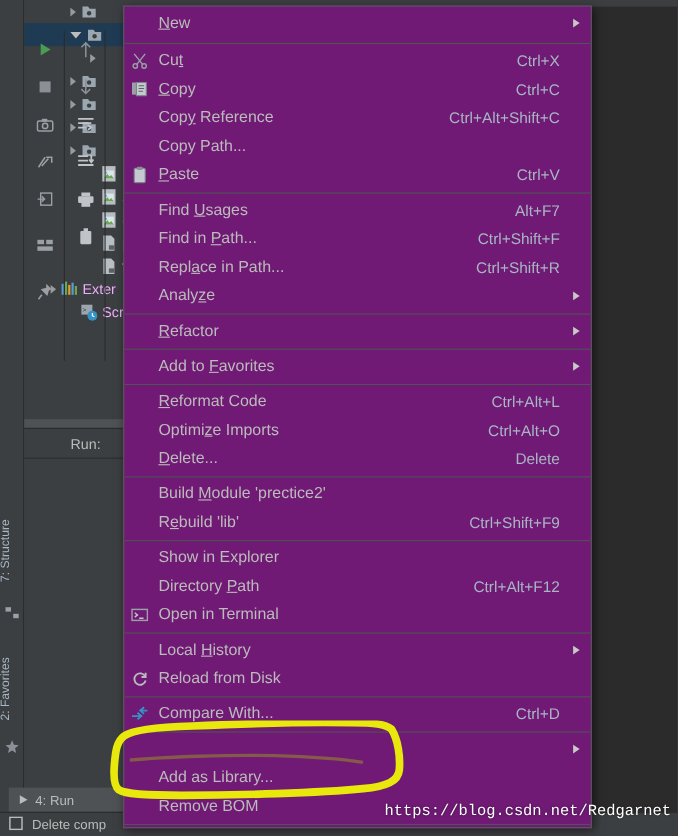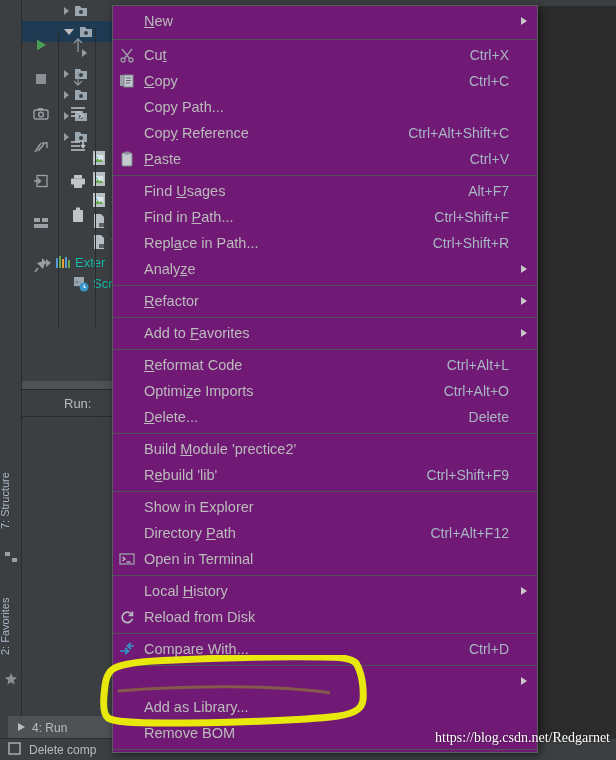--- a/index.html
+++ b/index.html
@@ -38,21 +38,21 @@
     width: 0; height: 0; margin-right: 4px;
     border-left: 5px solid #9a9a9a; border-top: 4px solid transparent;
     border-bottom: 4px solid transparent; flex: 0 0 auto;
   }
   .tri.open {
     border-left: 5px solid transparent; border-right: 5px solid transparent;
     border-top: 6px solid #bdbdbd; border-bottom: 0;
   }
   .tri.blank { border: none; width: 5px; }
   .ic { width: 16px; height: 16px; margin-right: 4px; flex: 0 0 auto; }
-  .tree-text { color: #14b8a6; }
+  .tree-text { color: #f0abfc; }
   .tree-text.blue { color: #6897bb; }
 
   .pane-split {
     position: absolute; left: 22px; top: 381px; width: 318px; height: 8px;
     background: #4e5254;
   }
   .run-pane {
     position: absolute; left: 22px; top: 389px; width: 318px; height: 371px;
     background: #3c3f41; border-top: 1px solid #2b2b2b;
   }
@@ -146,21 +146,21 @@
   .mi.first { height: 30px; }
 
   
   .annot {
     position: absolute; left: 0; top: 655px;
     width: 400px; height: 105px; pointer-events: none;
   }
   .watermark {
     position: absolute; right: 6px; top: 730px;
     color: #ffffff; font-size: 14px;
-    font-family: Liberation Serif, serif;
+    font-family: Liberation Mono, monospace;
     text-shadow: 0 0 2px rgba(0,0,0,.6);
   }
 </style>
 </head>
 <body>
 
 <div id="root">
 
   <div class="ide-left-rail">
     <div class="rail-label" style="top:455px;height:92px;">7: Structure</div>
@@ -456,26 +456,26 @@
               <rect x="1" y="2" width="4" height="11" fill="#9aa0a6"></rect>
               <rect x="5" y="2" width="9" height="12" fill="#c5cad0" stroke="#7d848a"></rect>
               <path d="M7 5 h5 M7 7.5 h5 M7 10 h4" stroke="#5c6166" stroke-width="1"></path>
             </svg>
           </span>
           <span class="mi-label"><u>C</u>opy</span>
           <span class="mi-accel">Ctrl+C</span>
         </div>
         <div class="mi">
           <span class="mi-icon"></span>
-          <span class="mi-label">Copy Path...</span>
-        </div>
-        <div class="mi">
-          <span class="mi-icon"></span>
           <span class="mi-label">Cop<u>y</u> Reference</span>
           <span class="mi-accel">Ctrl+Alt+Shift+C</span>
+        </div>
+        <div class="mi">
+          <span class="mi-icon"></span>
+          <span class="mi-label">Copy Path...</span>
         </div>
         <div class="mi">
           <span class="mi-icon">
             <svg width="16" height="16" viewBox="0 0 16 16">
               <rect x="3" y="2" width="10" height="13" rx="1" fill="#c5cad0" stroke="#7d848a"></rect>
               <rect x="5.5" y="0.5" width="5" height="3" rx="0.8" fill="#8b9097"></rect>
             </svg>
           </span>
           <span class="mi-label"><u>P</u>aste</span>
           <span class="mi-accel">Ctrl+V</span>

